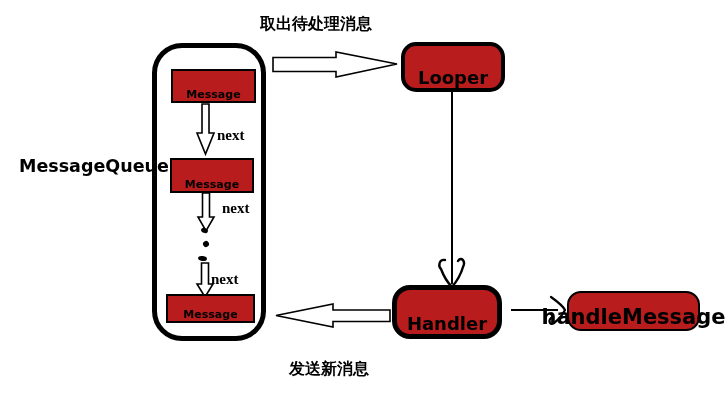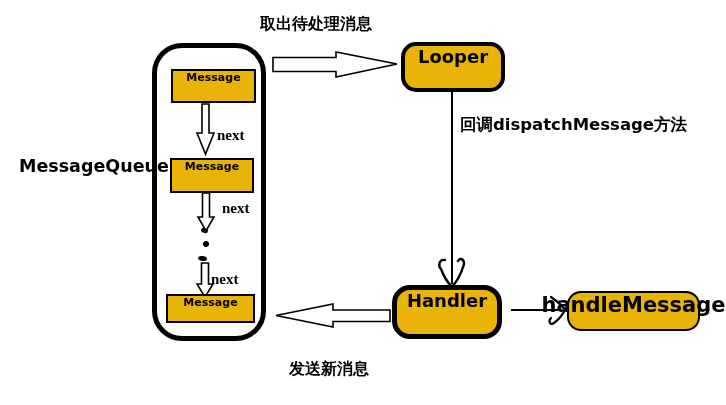--- a/index.html
+++ b/index.html
@@ -13,23 +13,23 @@
     overflow: hidden;
   }
   .arrows-layer {
     position: absolute;
     left: 0; top: 0;
     width: 726px; height: 405px;
   }
   .node {
     position: absolute;
     box-sizing: border-box;
-    background: #eab308;
+    background: #b91c1c;
     display: flex;
-    align-items: flex-start;
+    align-items: flex-end;
     justify-content: center;
     font-weight: bold;
   }
   .thick-round {
     border: 4px solid #000000;
     border-radius: 15px;
   }
   .queue-container {
     position: absolute;
     box-sizing: border-box;
@@ -123,17 +123,16 @@
 
   <div class="node thick-round handler-box">
     <span>Handler</span>
   </div>
 
   <div class="node handlemsg-box">
     <span>handleMessage</span>
   </div>
 
   <div class="flabel cjk label-fetch">取出待处理消息</div>
-  <div class="flabel label-dispatch">回调dispatchMessage方法</div>
   <div class="flabel cjk label-send">发送新消息</div>
   <div class="flabel label-queue">MessageQueue</div>
 
 </div>
 
 </body></html>

